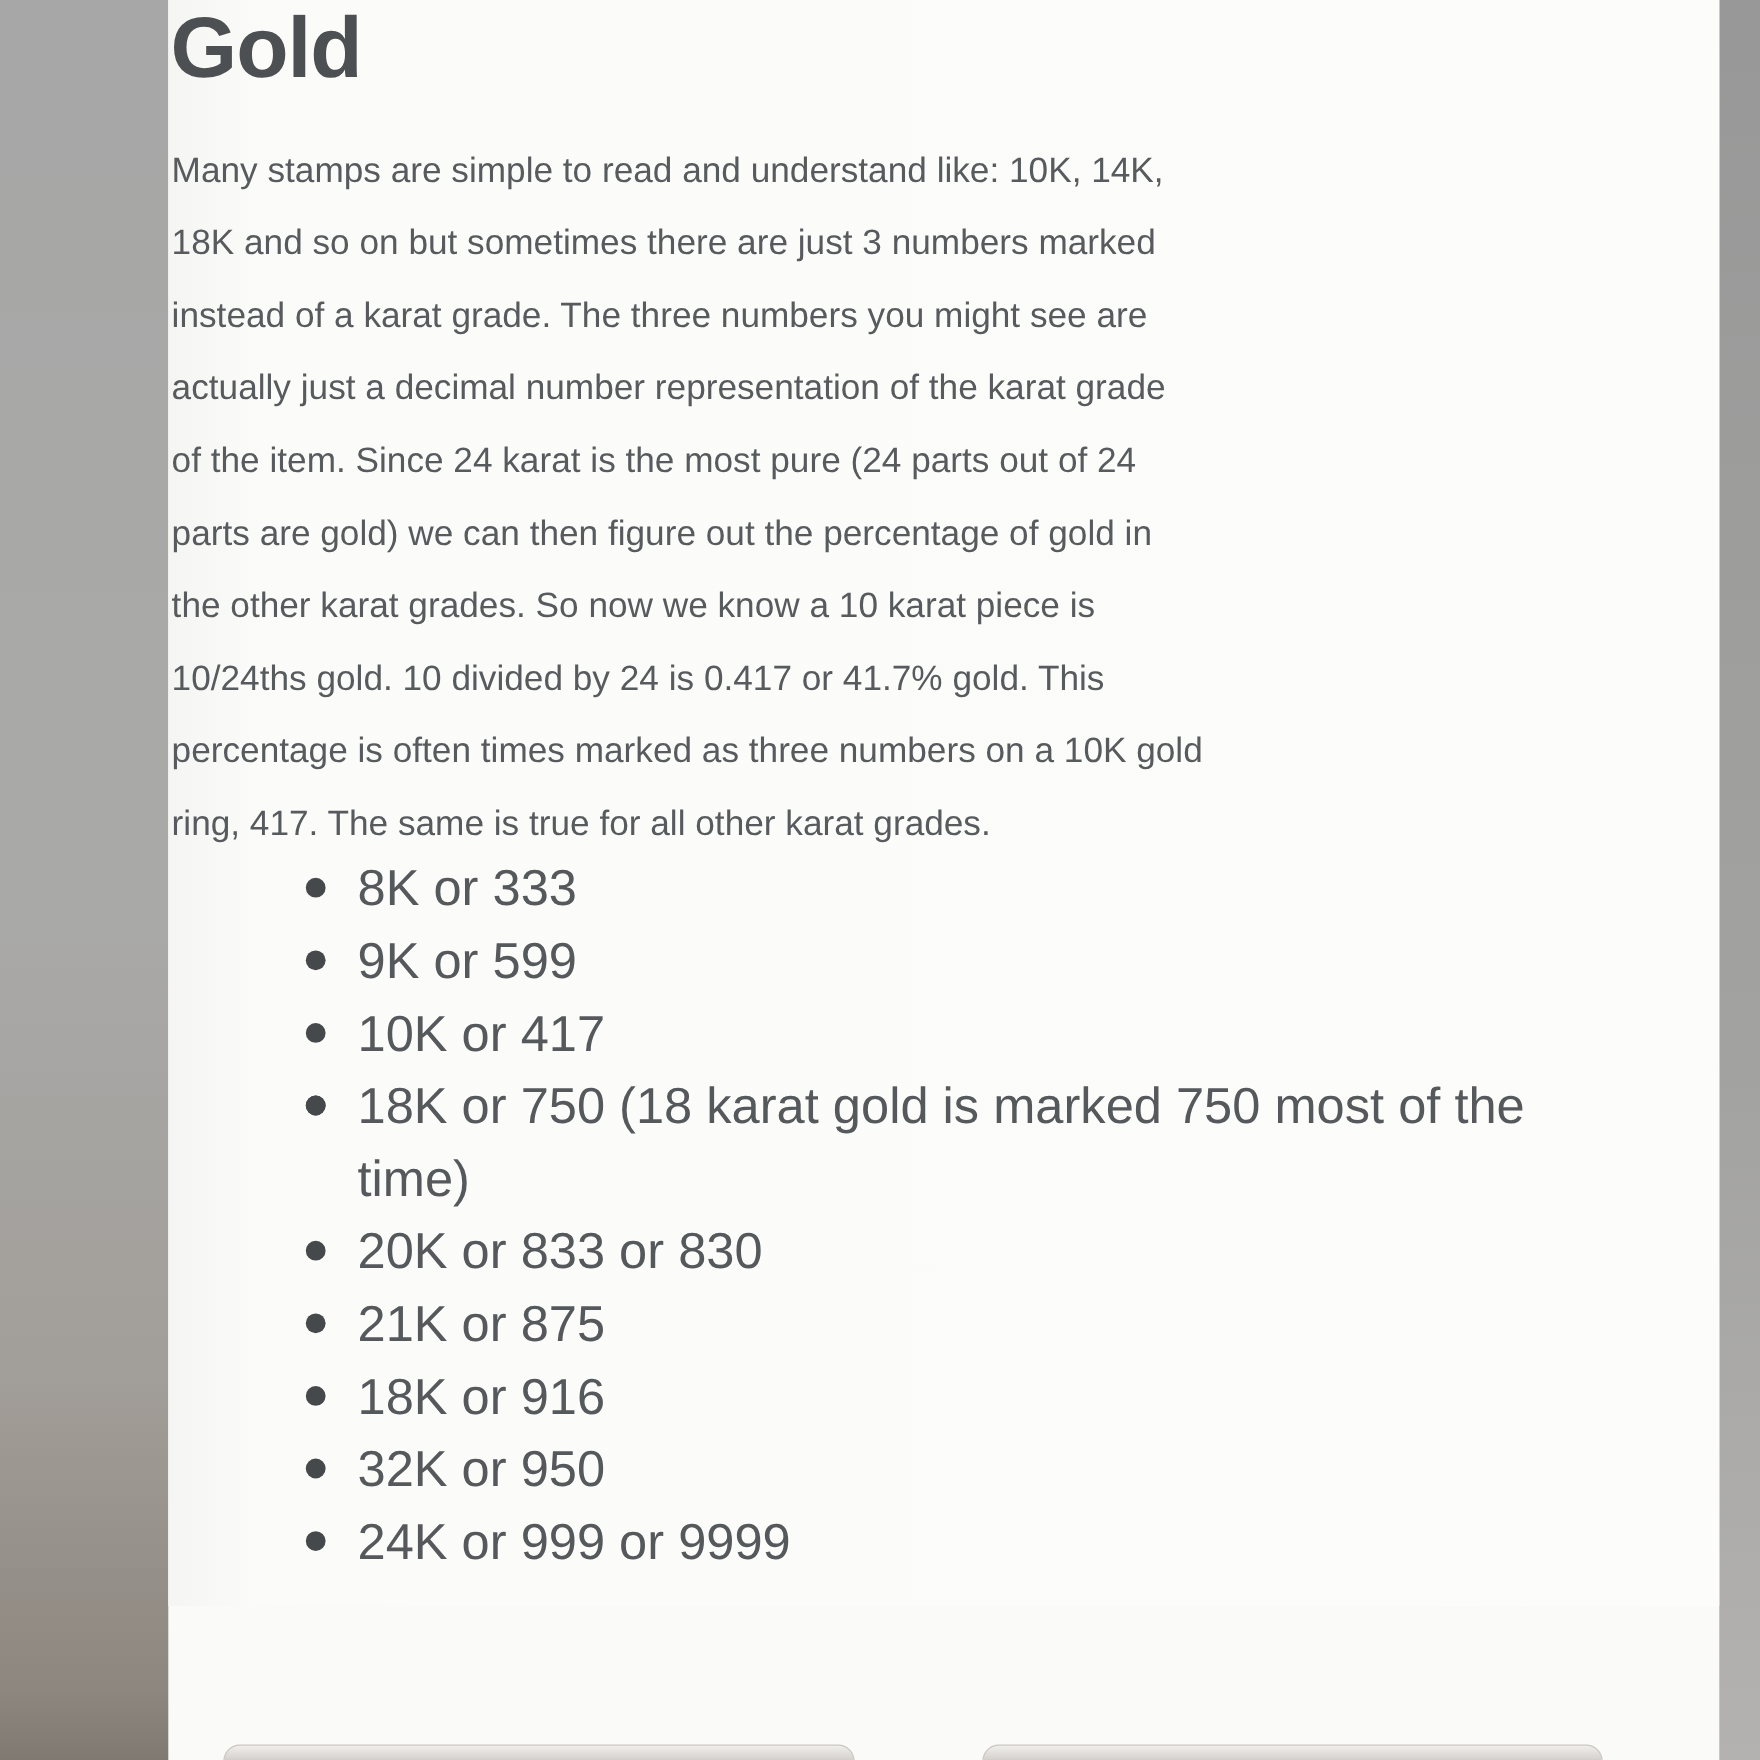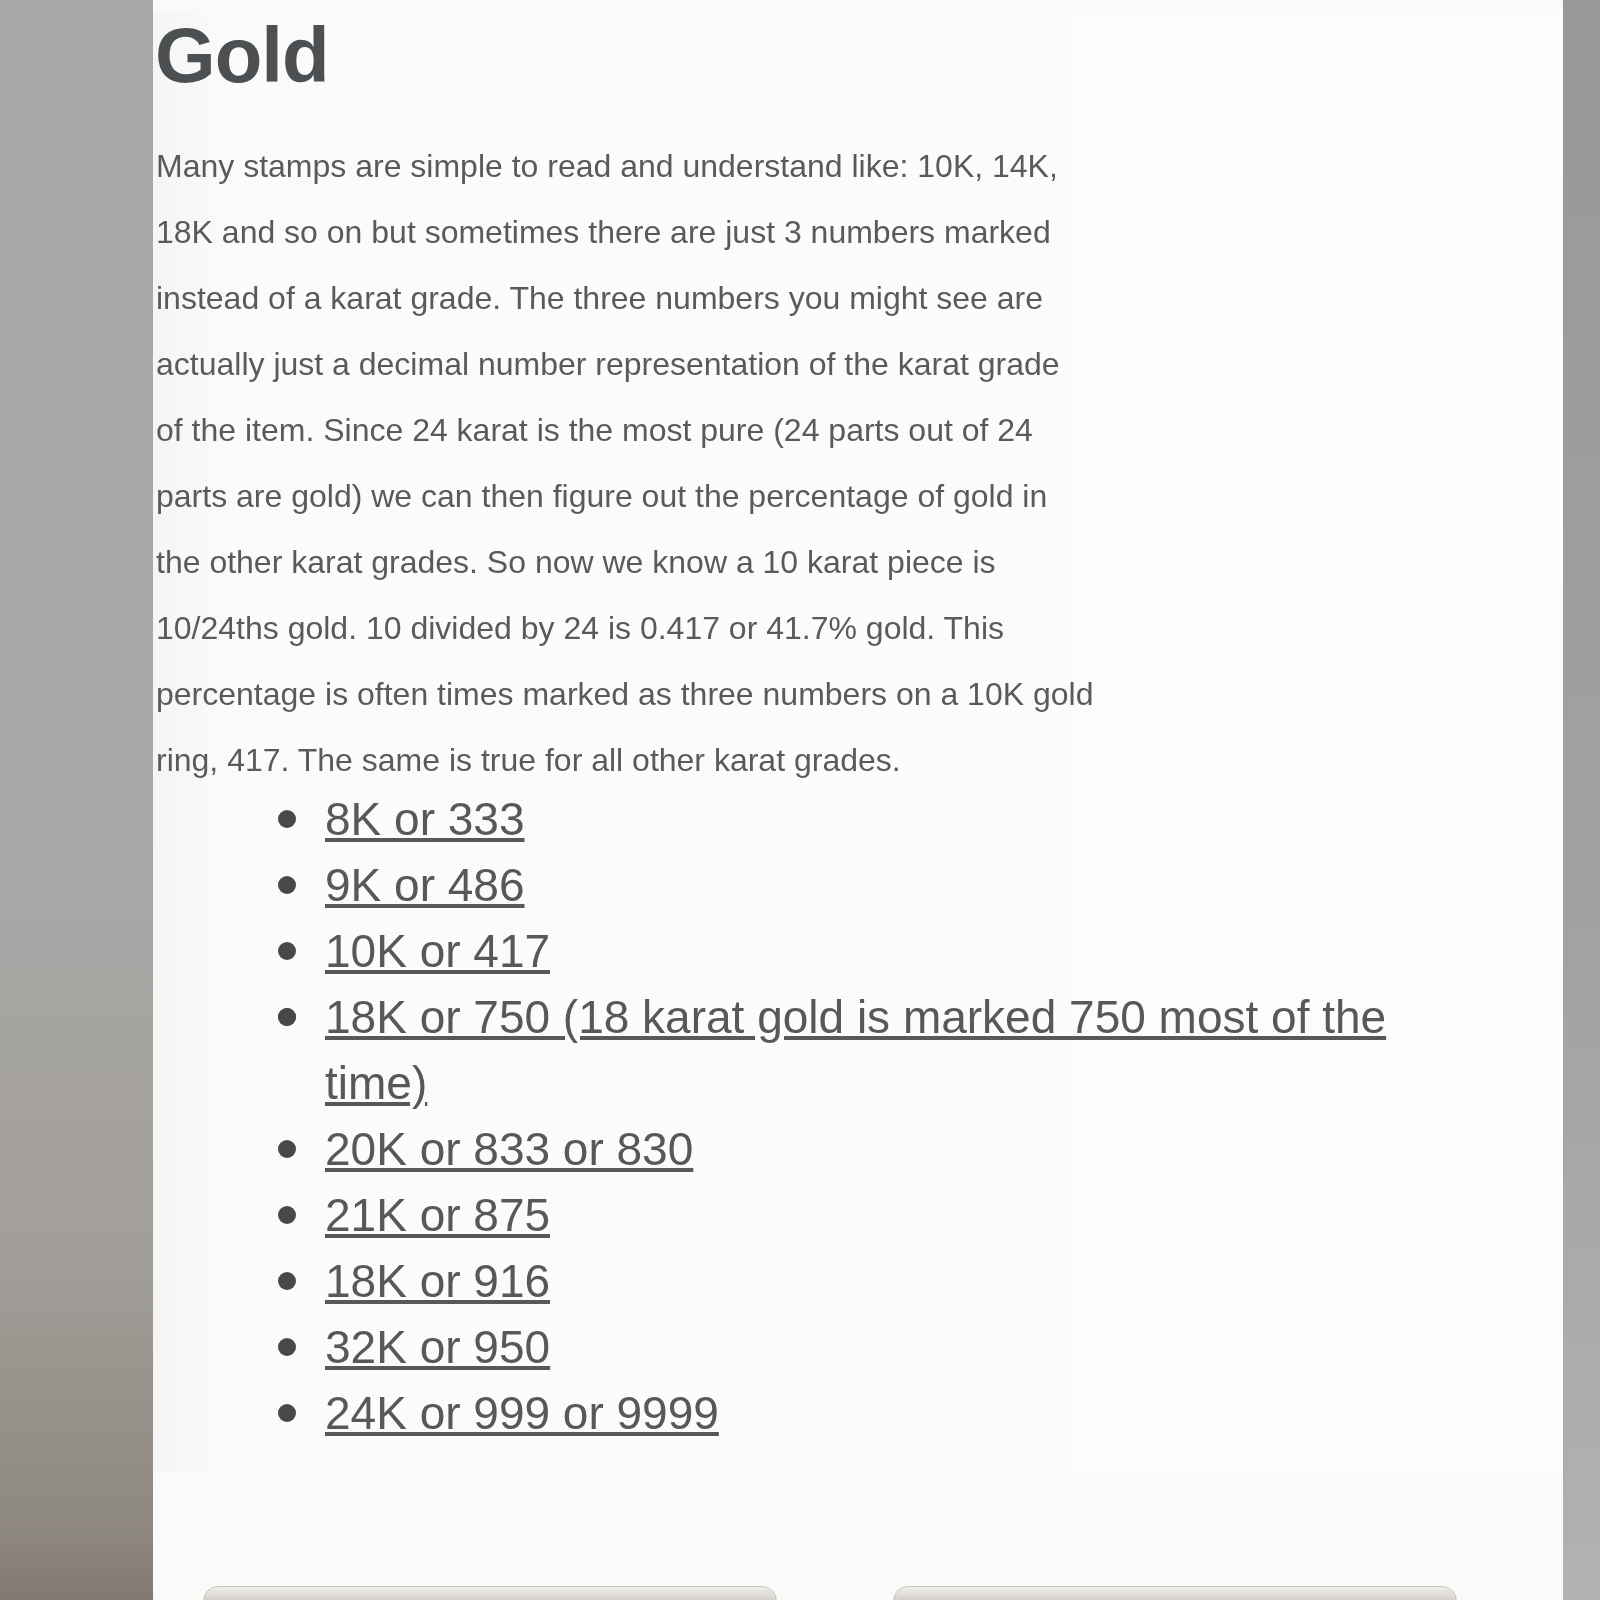--- a/index.html
+++ b/index.html
@@ -35,21 +35,21 @@
   .band-right {
     left: 1563px;
     width: 37px;
     background: linear-gradient(180deg,
       #989898 0%, #a2a2a1 60%, #b3b2b0 100%);
   }
   
   .content {
     position: absolute;
     left: 153px;
-    top: 12px;
+    top: 0;
     width: 1410px;
     height: 1460px;
     background: linear-gradient(90deg, #f5f5f4 0%, #fbfbfa 6%, #fcfcfb 100%);
   }
   .page-title {
     position: absolute;
     left: 2px;
     top: -12px;
     margin: 0;
     font-size: 78px;
@@ -89,21 +89,20 @@
     position: absolute;
     left: 125px;
     top: 24px;
     width: 18px;
     height: 18px;
     border-radius: 50%;
     background: #46494b;
   }
   .li-text {
     white-space: pre-line;
-    text-decoration: underline;
   }
   
   .pill {
     position: absolute;
     top: 1586px;
     height: 34px;
     border: 1px solid #c9c5c1;
     border-radius: 15px;
     padding: 0;
     background: linear-gradient(180deg,
@@ -136,21 +135,21 @@
 percentage is often times marked as three numbers on a 10K gold
 ring, 417. The same is true for all other karat grades.</p>
 
     <ul class="karat-list">
       <li>
         <span class="bullet-dot"></span>
         <span class="li-text">8K or 333</span>
       </li>
       <li>
         <span class="bullet-dot"></span>
-        <span class="li-text">9K or 486</span>
+        <span class="li-text">9K or 599</span>
       </li>
       <li>
         <span class="bullet-dot"></span>
         <span class="li-text">10K or 417</span>
       </li>
       <li>
         <span class="bullet-dot"></span>
       </li>
       <li>
         <span class="bullet-dot"></span>

